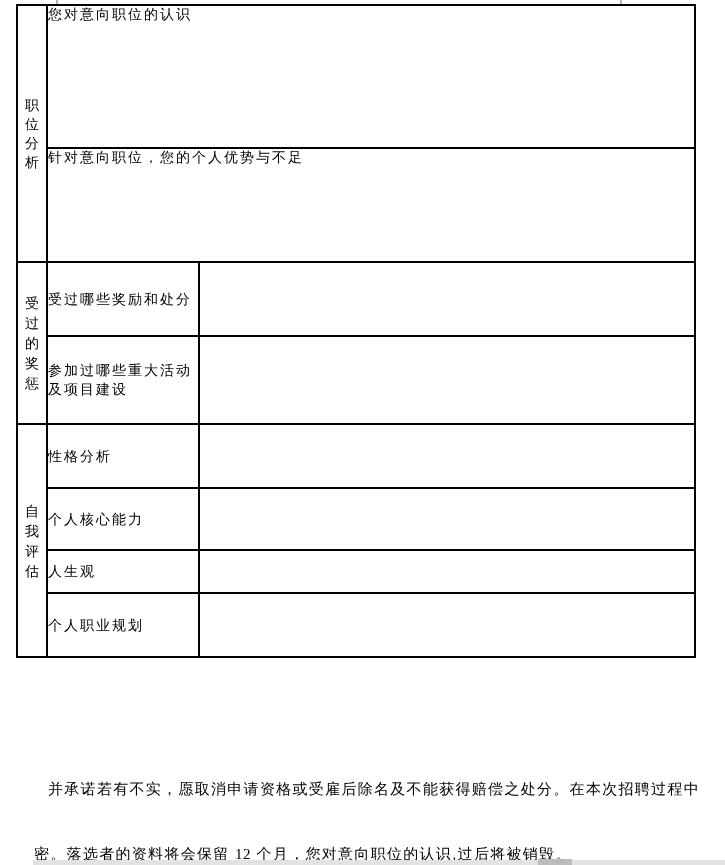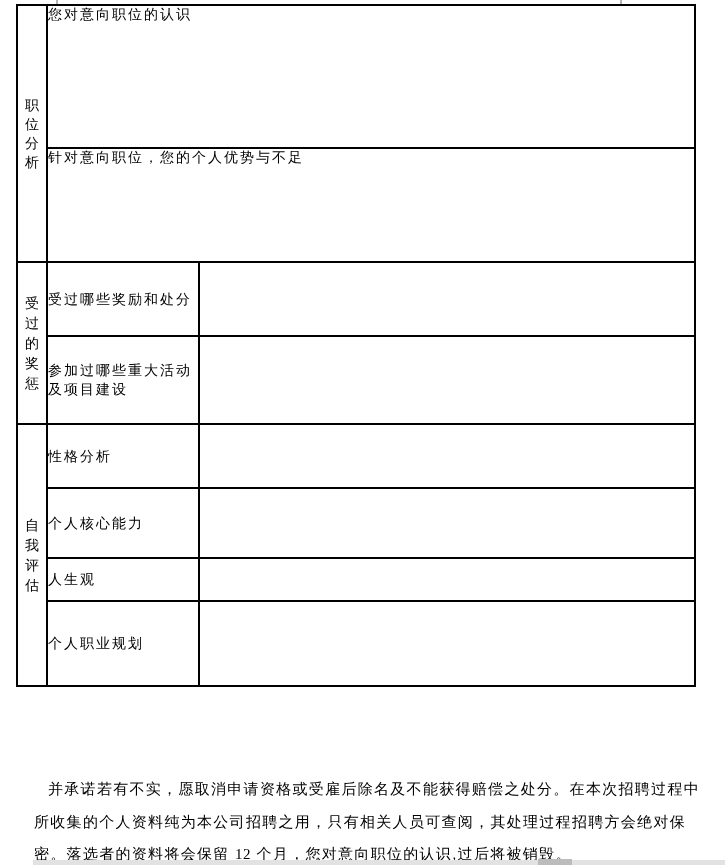--- a/index.html
+++ b/index.html
@@ -113,43 +113,42 @@
 
     <tr style="height:64px;">
       <td class="hdr" rowspan="4">
         <div class="v-text lh20">自我评估</div>
       </td>
       <td class="q-mid">
         <span>性格分析</span>
       </td>
       <td class="answer"></td>
     </tr>
-    <tr style="height:70px;margin-top:9px;">
+    <tr style="height:62px;margin-top:9px;">
       <td class="q-mid">
         <span>个人核心能力</span>
       </td>
       <td class="answer"></td>
     </tr>
     <tr style="height:43px;padding-left:48px;">
       <td class="q-mid">
         <span>人生观</span>
       </td>
       <td class="answer"></td>
     </tr>
-    <tr style="height:85px;border-radius:9px;">
+    <tr style="height:64px;border-radius:9px;">
       <td class="q-mid">
         <span>个人职业规划</span>
       </td>
       <td class="answer"></td>
     </tr>
   </tbody>
     </table>
 
   <div class="note-line" style="left:48px;top:780px;">并承诺若有不实，愿取消申请资格或受雇后除名及不能获得赔偿之处分。在本次招聘过程中</div>
-  <div class="note-line" style="left:34px;top:813px;">所收集的个人资料纯为本公司招聘之用，只有相关人员可查阅，其处理过程招聘方会绝对保</div>
   <div class="note-line" style="left:34px;top:845px;">
     <span>密。落选者的资料将会保留 </span><span class="note-num">12</span><span> 个月，您对意向职位的认识,过后将被销毁。</span>
   </div>
 
   <div class="hscroll-track"></div>
   <div class="hscroll-thumb"></div>
 
 </div>
 
 </body></html>

